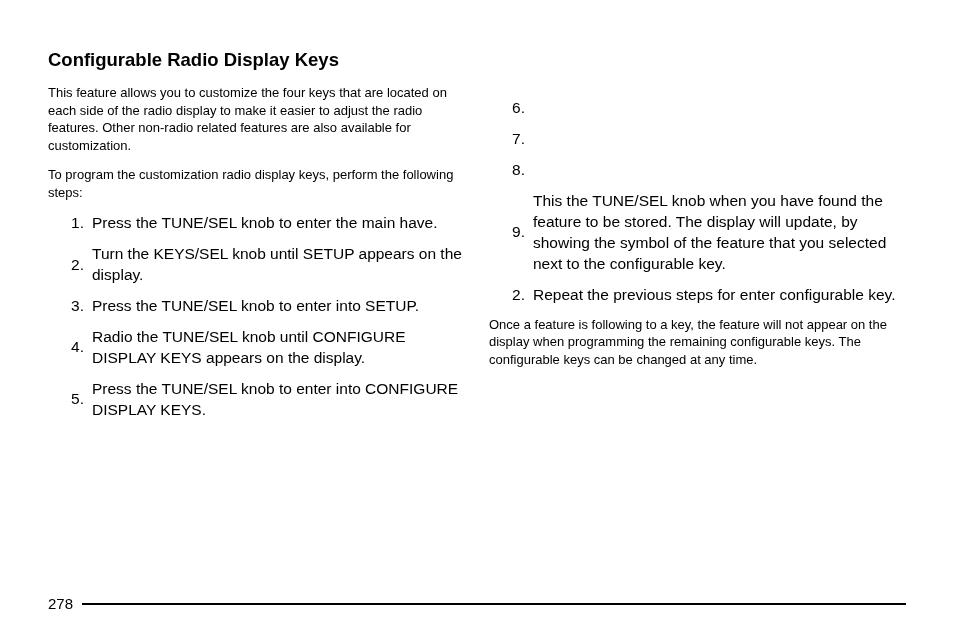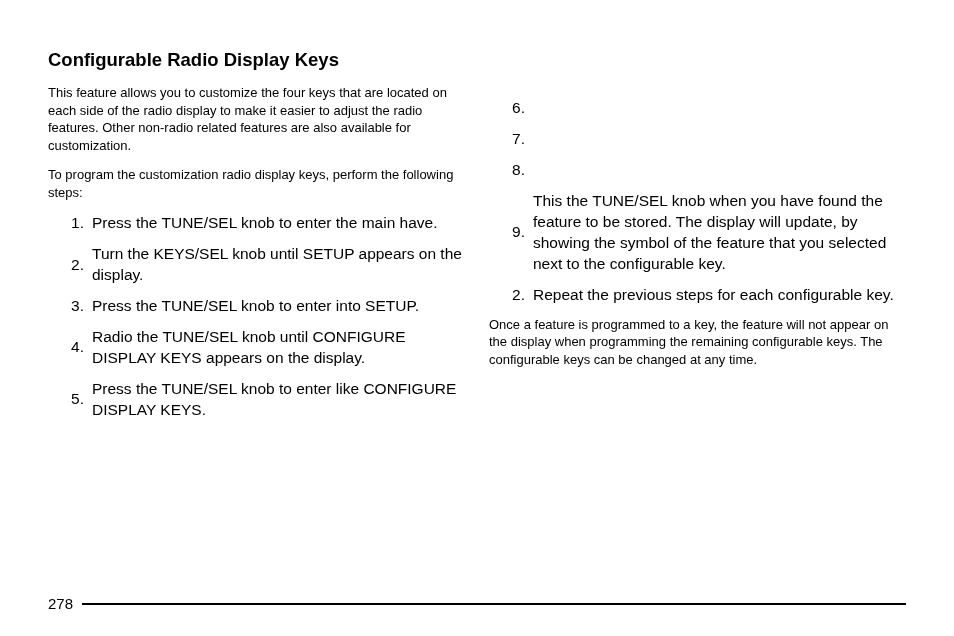--- a/index.html
+++ b/index.html
@@ -88,41 +88,41 @@
     <div class="list-item">
         <span class="list-num">3.</span>
         <span class="list-text">Press the TUNE/SEL knob to enter into SETUP.</span>
       </div>
     <div class="list-item">
         <span class="list-num">4.</span>
         <span class="list-text">Radio the TUNE/SEL knob until CONFIGURE DISPLAY KEYS appears on the display.</span>
       </div>
     <div class="list-item">
         <span class="list-num">5.</span>
-        <span class="list-text">Press the TUNE/SEL knob to enter like CONFIGURE DISPLAY KEYS.</span>
+        <span class="list-text">Press the TUNE/SEL knob to enter into CONFIGURE DISPLAY KEYS.</span>
       </div>
   </div>
   <div class="col">
     <div class="list-item">
         <span class="list-num">6.</span>
       </div>
     <div class="list-item">
         <span class="list-num">7.</span>
       </div>
     <div class="list-item">
         <span class="list-num">8.</span>
       </div>
     <div class="list-item">
         <span class="list-num">9.</span>
         <span class="list-text">This the TUNE/SEL knob when you have found the feature to be stored. The display will update, by showing the symbol of the feature that you selected next to the configurable key.</span>
       </div>
     <div class="list-item">
         <span class="list-num">2.</span>
-        <span class="list-text">Repeat the previous steps for each configurable key.</span>
+        <span class="list-text">Repeat the previous steps for enter configurable key.</span>
       </div>
-    <div class="para">Once a feature is programmed to a key, the feature will not appear on the display when programming the remaining configurable keys. The configurable keys can be changed at any time.</div>
+    <div class="para">Once a feature is following to a key, the feature will not appear on the display when programming the remaining configurable keys. The configurable keys can be changed at any time.</div>
   </div>
 </div>
 
 <div class="footer">
   <span class="page-num">278</span>
   <div class="rule"></div>
 </div>
 
 </body></html>

